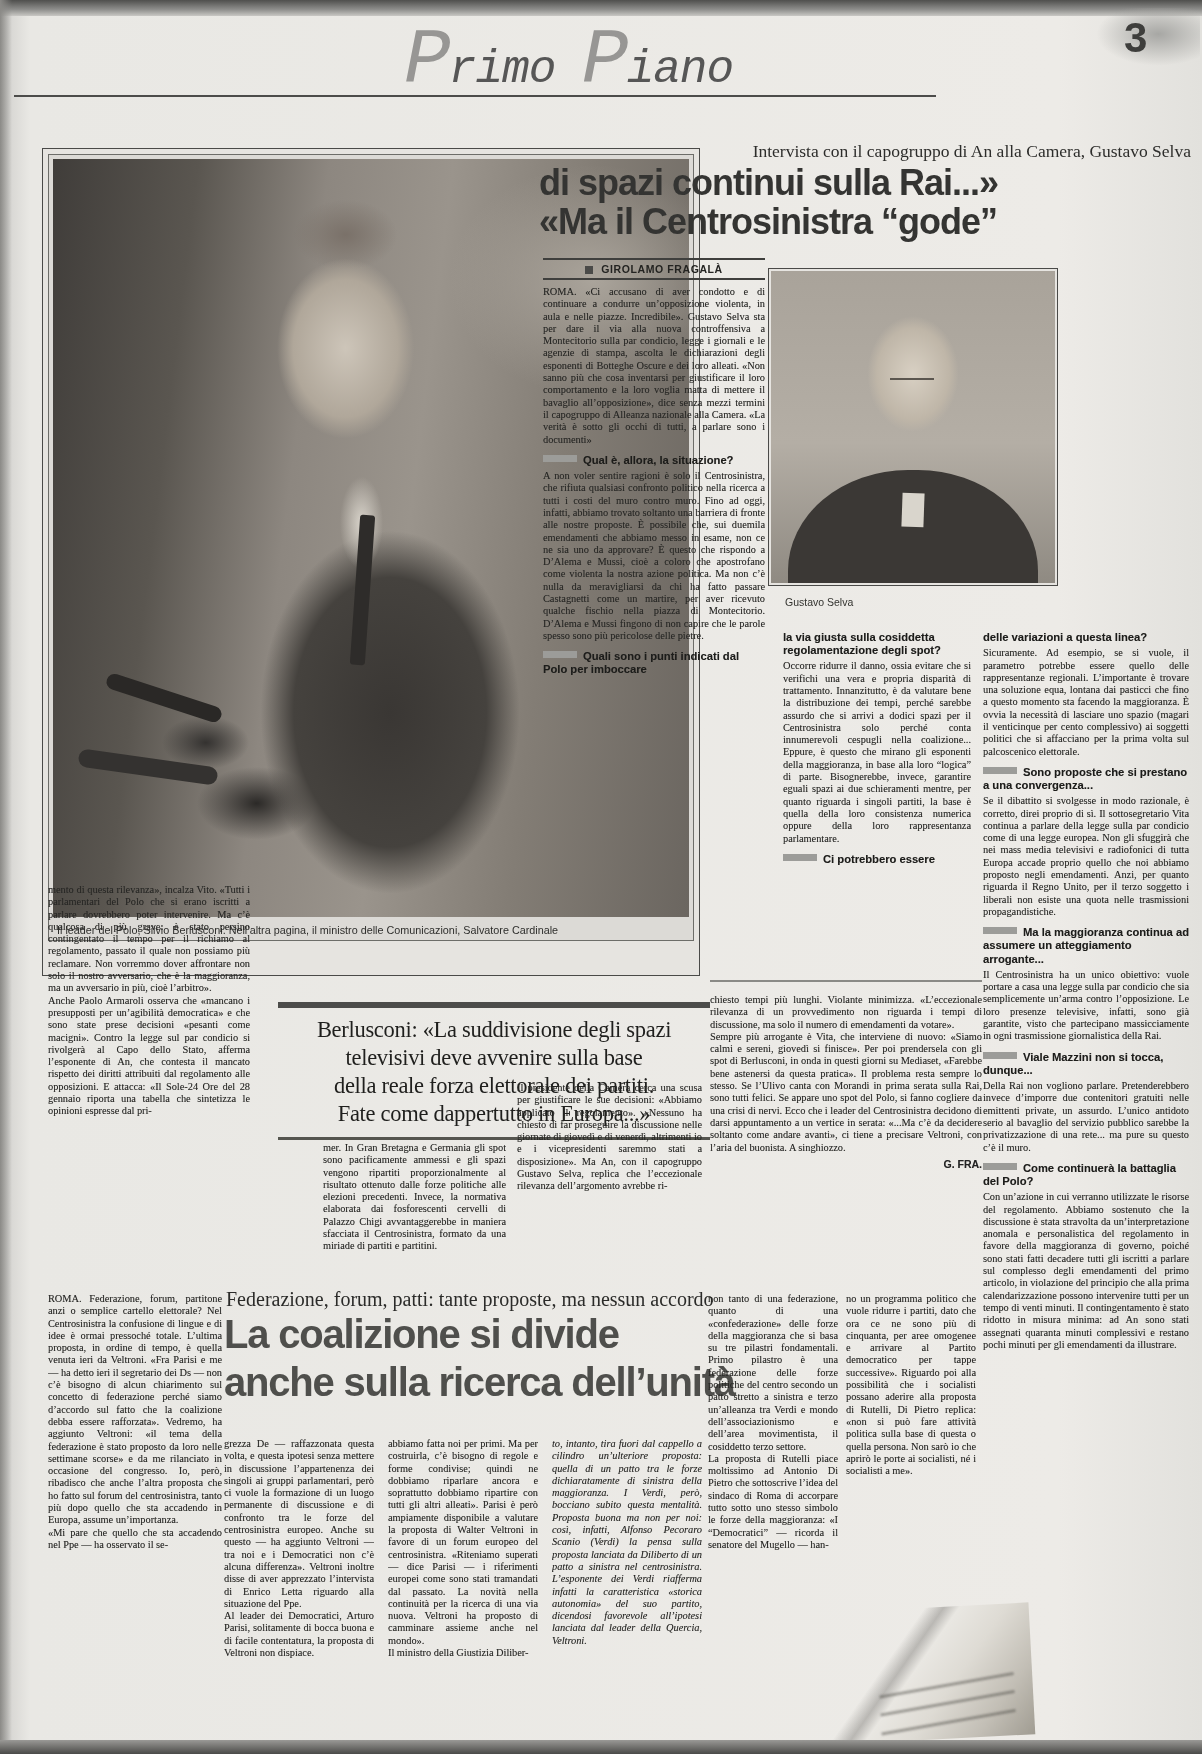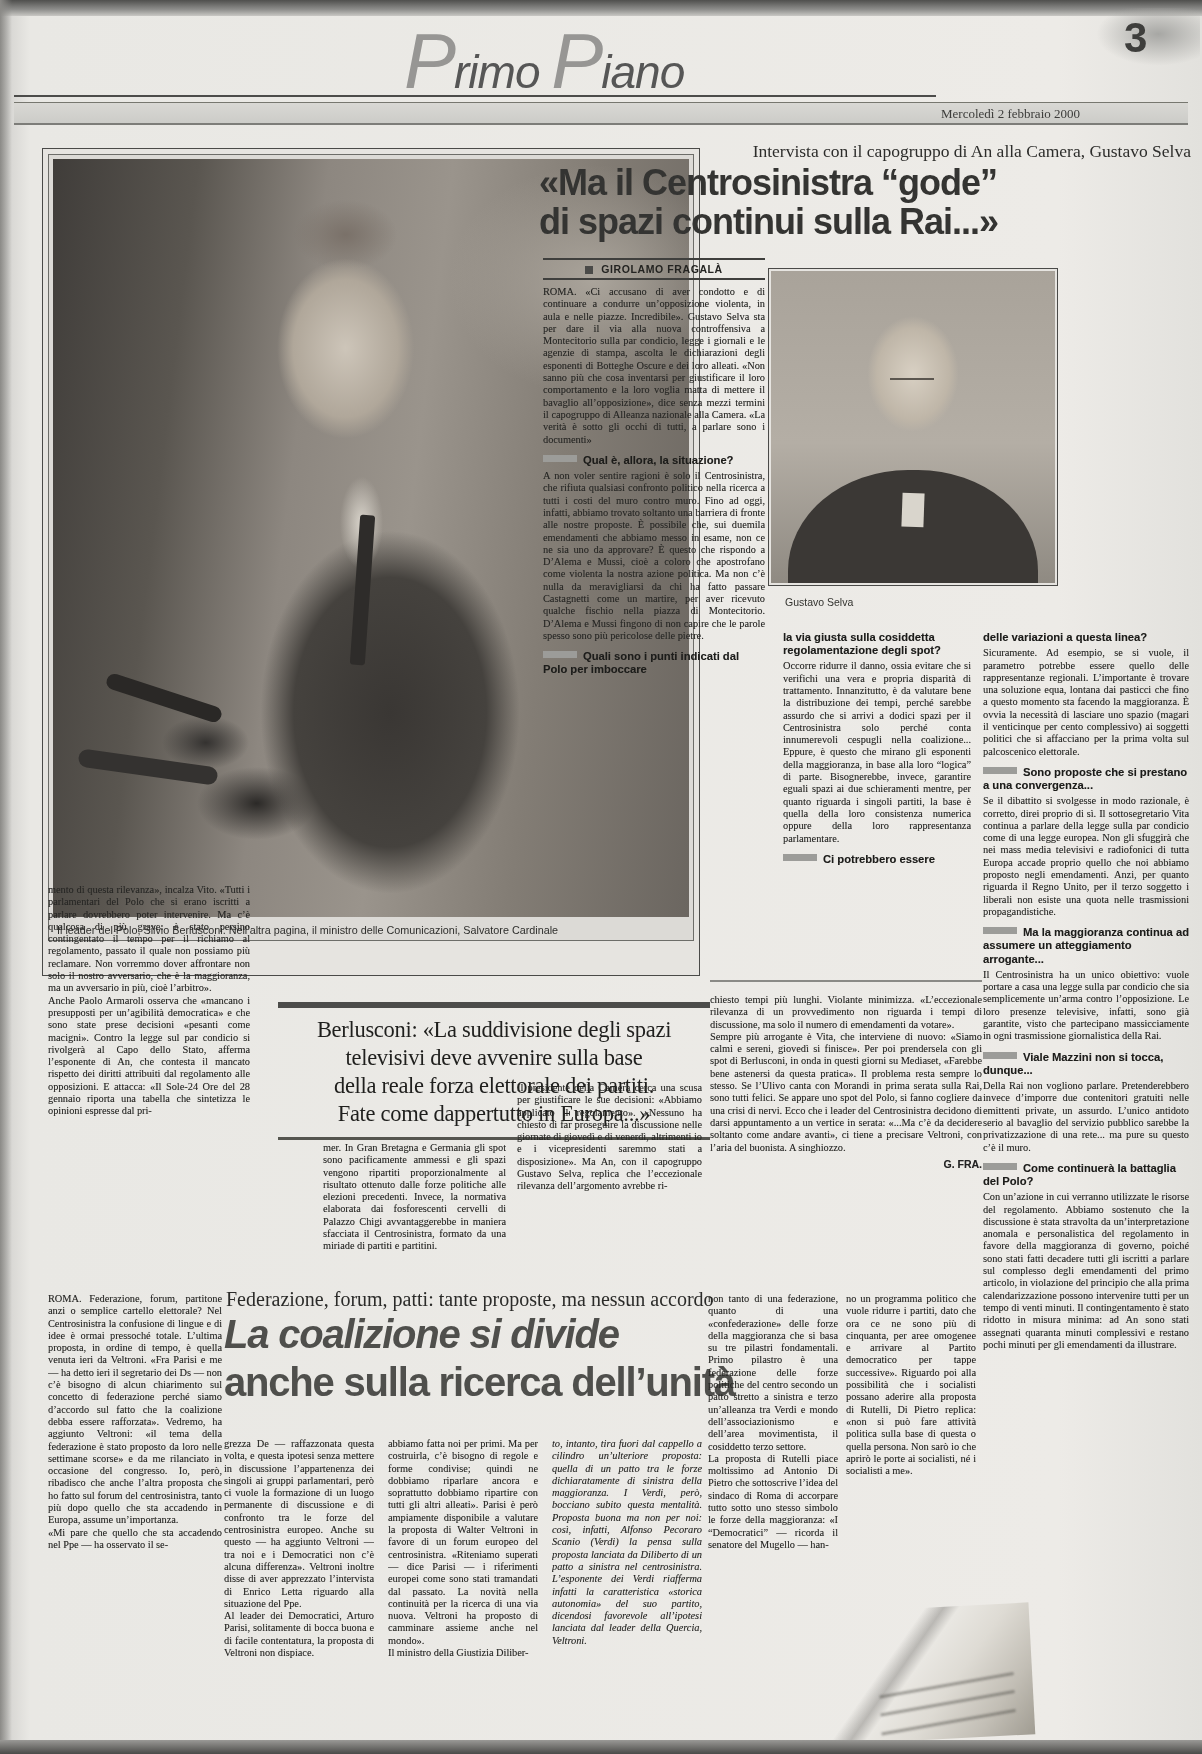--- a/index.html
+++ b/index.html
@@ -7,21 +7,21 @@
     background:linear-gradient(to bottom,#6e6e6c 0,#b8b7b3 14px,#e4e3df 30px,#ebeae6 50%,#e6e4e0 92%,#b9b8b4 99%,#5a5a58 100%);
     font-family:"Liberation Serif",serif;}
   #page{position:absolute;left:0;top:0;width:100%;height:100%;
     background:linear-gradient(to right,#cfcecb 0,#e9e8e4 30px,#edebe7 88%,#e2e1dd 100%);
     -webkit-mask-image:none;}
   .scan-top{position:absolute;left:0;top:0;width:100%;height:16px;background:linear-gradient(to bottom,#4f4f4d,#8f8f8d 60%,#c9c8c4);}
   .scan-bottom{position:absolute;left:0;bottom:0;width:100%;height:14px;background:linear-gradient(to top,#4a4a48,#9a9996);}
   .scan-left{position:absolute;left:0;top:0;width:12px;height:100%;background:linear-gradient(to right,#8b8a87,rgba(200,199,195,0));}
 
   
-  .masthead{position:absolute;left:404px;top:22px;height:78px;white-space:nowrap;font-style:italic;font-family:Liberation Sans, sans-serif;color:#565656;}
+  .masthead{position:absolute;left:404px;top:22px;height:78px;white-space:nowrap;font-style:italic;font-family:Liberation Mono, monospace;color:#565656;}
   .masthead .bigP{font-size:78px;line-height:78px;color:#979694;font-style:italic;letter-spacing:-2px;}
   .masthead .rest{font-size:46px;line-height:78px;vertical-align:baseline;letter-spacing:-1px;}
   .rule-a{position:absolute;left:14px;top:95px;width:922px;height:2px;background:#4c4c4a;}
   .date-band{position:absolute;left:14px;top:102px;width:1174px;height:20px;background:linear-gradient(to bottom,#d9d8d4,#ccccc8);border-top:1px solid #77776f;border-bottom:2px solid #7d7d79;}
   .date-text{position:absolute;right:108px;top:3px;font-size:13px;color:#3c3c3a;font-family:"Liberation Serif",serif;}
   .corner-smudge{position:absolute;left:1096px;top:8px;width:104px;height:58px;background:radial-gradient(ellipse at 60% 45%,#a7a7a4 0%,rgba(167,167,164,0) 70%);}
   .page-number{position:absolute;left:1124px;top:14px;font-family:"Liberation Sans",sans-serif;font-weight:bold;font-size:42px;color:#3e3e3c;}
 
   
   .body-txt{font-size:10.3px;line-height:12.3px;text-align:justify;color:#262624;text-shadow:0.2px 0.2px 0 rgba(45,45,43,.35);}
@@ -73,21 +73,21 @@
   #photo2{position:relative;width:100%;height:100%;overflow:hidden;background:
     radial-gradient(ellipse 60px 76px at 50% 33%,#d8d0c3 0%,#bfb6a8 60%,rgba(0,0,0,0) 76%),
     linear-gradient(to bottom,#a9a39a 0%,#b4aea5 55%,#8f8a82 100%);}
   .p2-suit{position:absolute;bottom:-6px;left:6%;width:88%;height:38%;background:#3b3835;border-radius:48% 48% 0 0/85% 85% 0 0;}
   .p2-shirt{position:absolute;bottom:18%;left:46%;width:22px;height:34px;background:#d9d5cc;transform:rotate(2deg);}
   .p2-glasses{position:absolute;top:31%;left:42%;width:44px;height:10px;border-bottom:2px solid #5b564f;}
   .caption2{position:absolute;left:785px;top:596px;font-family:"Liberation Sans",sans-serif;font-size:10.5px;color:#33332f;}
 
   
   .kicker2{position:absolute;left:226px;top:1288px;width:520px;font-size:20px;color:#2b2b29;}
-  .hl2a{position:absolute;left:224px;top:1312px;font-family:"Liberation Sans",sans-serif;font-weight:bold;font-size:40px;line-height:44px;letter-spacing:-1.2px;color:#4f4f4c;font-style:italic;}
+  .hl2a{position:absolute;left:224px;top:1312px;font-family:"Liberation Sans",sans-serif;font-weight:bold;font-size:40px;line-height:44px;letter-spacing:-1.2px;color:#4f4f4c;}
   .hl2b{position:absolute;left:224px;top:1360px;font-family:"Liberation Sans",sans-serif;font-weight:bold;font-size:40px;line-height:44px;letter-spacing:-1.2px;color:#4f4f4c;}
   .co-left{position:absolute;left:48px;top:1293px;width:174px;height:440px;overflow:hidden;}
   .co-c1{position:absolute;left:224px;top:1438px;width:150px;height:296px;overflow:hidden;}
   .co-c2{position:absolute;left:388px;top:1438px;width:150px;height:296px;overflow:hidden;}
   .co-c3{position:absolute;left:552px;top:1438px;width:150px;height:296px;overflow:hidden;font-style:italic;}
   .co-c4{position:absolute;left:708px;top:1293px;width:130px;height:444px;overflow:hidden;}
   .co-c5{position:absolute;left:846px;top:1293px;width:130px;height:444px;overflow:hidden;}
 
   
   .curl{position:absolute;left:812px;top:1608px;width:220px;height:132px;
@@ -100,39 +100,36 @@
 
 <div id="canvas">
   <div id="page"></div>
   <div class="scan-top"></div>
   <div class="scan-left"></div>
 
   <div class="masthead"><span class="bigP">P</span><span class="rest">rimo</span><span class="rest">&nbsp;</span><span class="bigP">P</span><span class="rest">iano</span></div>
   <div class="corner-smudge"></div>
   <div class="page-number">3</div>
   <div class="rule-a"></div>
-  <div class="date-band">
-    <div class="date-text">Mercoledì 2 febbraio 2000</div>
-  </div>
 
   <div class="photo-frame" id="photo1box" style="position:absolute;">
     <div class="photo-inner">
       <div id="photo1">
         <div class="p1-tie"></div>
         <div class="p1-mic1"></div>
         <div class="p1-mic2"></div>
       </div>
       <div class="caption">Il leader del Polo, Silvio Berlusconi. Nell’altra pagina, il ministro delle Comunicazioni, Salvatore Cardinale</div>
     </div>
   </div>
 
   <div class="kicker1">Intervista con il capogruppo di An alla Camera, Gustavo Selva</div>
   <div class="hl1">
+    <div>di spazi continui sulla Rai...»</div>
     <div>«Ma il Centrosinistra “gode”</div>
-    <div>di spazi continui sulla Rai...»</div>
   </div>
   <div class="byline-box"><span class="sq"></span><span>GIROLAMO FRAGALÀ</span></div>
 
   <div class="col1 body-txt">
     <p style="margin:0;"><span class="lead-word">ROMA.</span> <span>«Ci accusano di aver condotto e di continuare a condurre un’opposizione violenta, in aula e nelle piazze. Incredibile». Gustavo Selva sta per dare il via alla nuova controffensiva a Montecitorio sulla par condicio, legge i giornali e le agenzie di stampa, ascolta le dichiarazioni degli esponenti di Botteghe Oscure e dei loro alleati. «Non sanno più che cosa inventarsi per giustificare il loro comportamento e la loro voglia matta di mettere il bavaglio all’opposizione», dice senza mezzi termini il capogruppo di Alleanza nazionale alla Camera. «La verità è sotto gli occhi di tutti, a parlare sono i documenti»</span></p>
     <div class="qhead"><span class="qdash"></span><span>Qual è, allora, la situazione?</span></div>
     <p style="margin:0;">A non voler sentire ragioni è solo il Centrosinistra, che rifiuta qualsiasi confronto politico nella ricerca a tutti i costi del muro contro muro. Fino ad oggi, infatti, abbiamo trovato soltanto una barriera di fronte alle nostre proposte. È possibile che, sui duemila emendamenti che abbiamo messo in esame, non ce ne sia uno da approvare? È questo che rispondo a D’Alema e Mussi, cioè a coloro che apostrofano come violenta la nostra azione politica. Ma non c’è nulla da meravigliarsi da chi ha fatto passare Castagnetti come un martire, per aver ricevuto qualche fischio nella piazza di Montecitorio. D’Alema e Mussi fingono di non capire che le parole spesso sono più pericolose delle pietre.</p>
     <div class="qhead"><span class="qdash"></span><span>Quali sono i punti indicati dal Polo per imboccare</span></div>
   </div>
 

